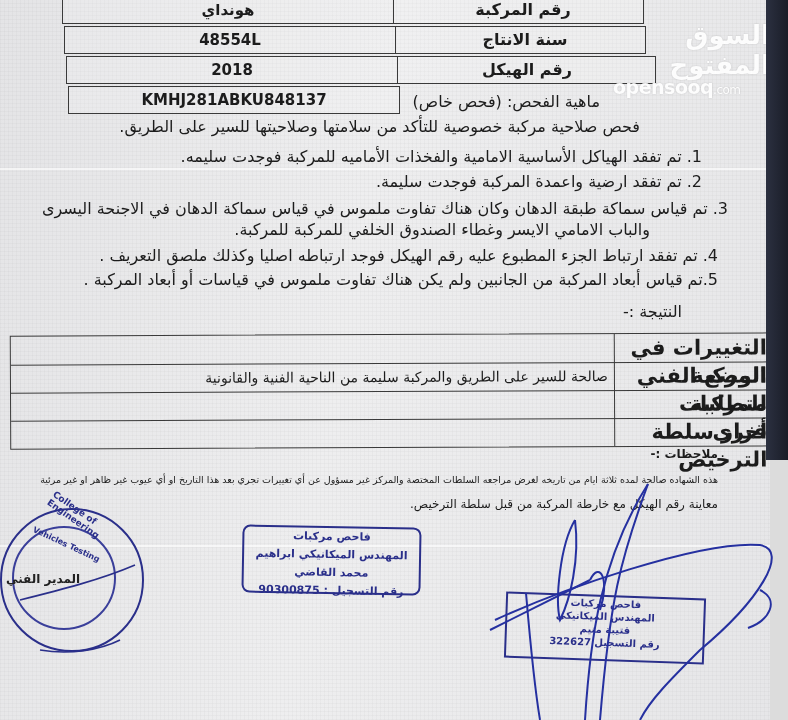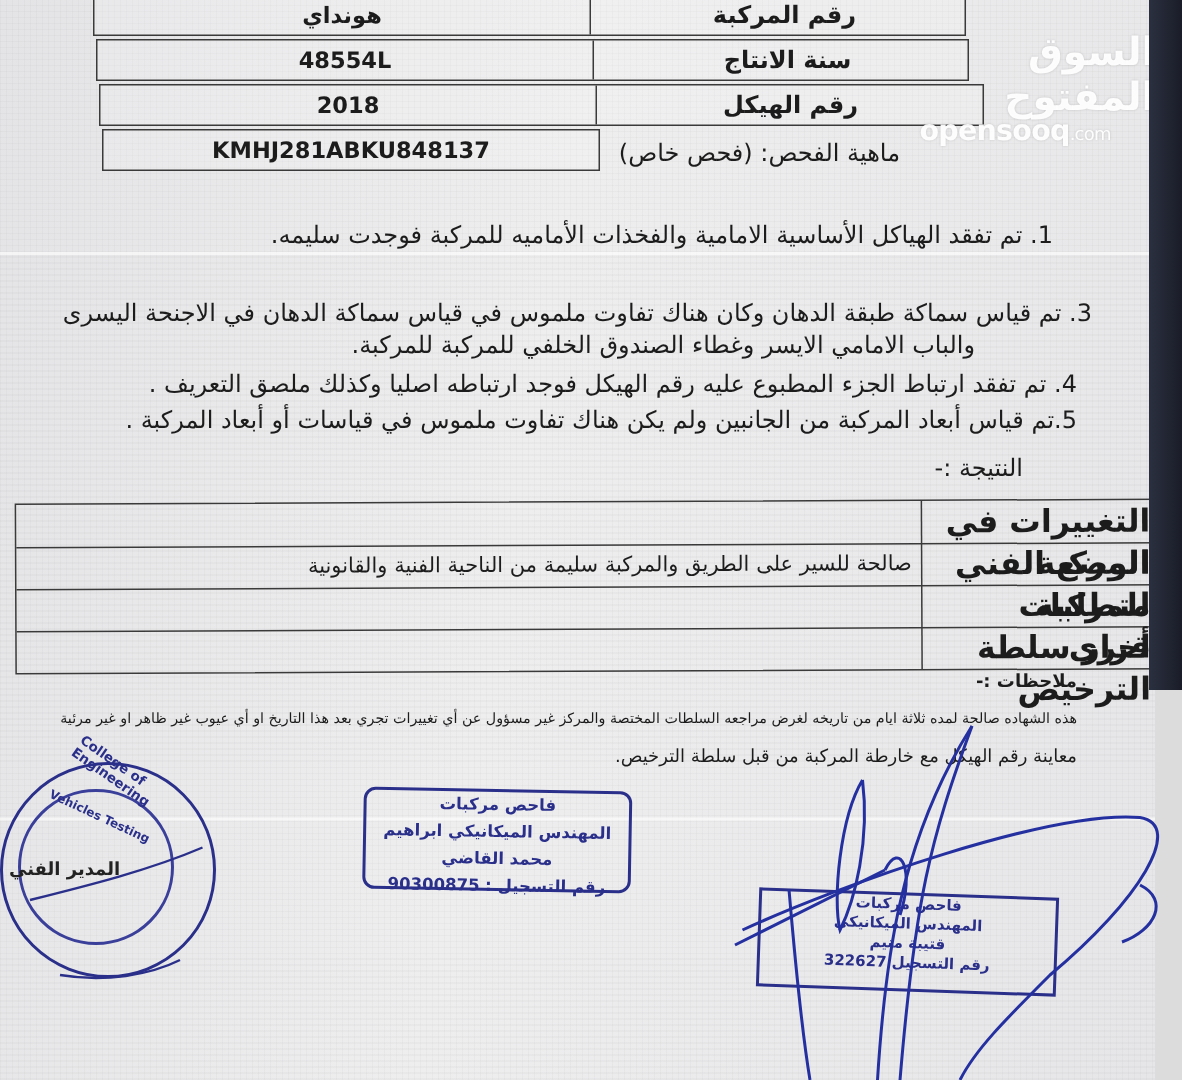--- a/index.html
+++ b/index.html
@@ -84,21 +84,23 @@
       <span class="val" style="border-right:none;">KMHJ281ABKU848137</span>
     </div>
   </div>
 
   <div class="wm">
     <div class="ar">السوق المفتوح</div>
     <div class="en"><span>opensooq</span><small>.com</small></div>
   </div>
 
   <div class="txt rtl t16" style="right:170px; top:92px;">ماهية الفحص: (فحص خاص)</div>
+  <div class="txt rtl t16" style="right:130px; top:117px;">فحص صلاحية مركبة خصوصية للتأكد من سلامتها وصلاحيتها للسير على الطريق.</div>
   <div class="txt rtl t16" style="right:68px; top:147px;">1.  تم تفقد الهياكل الأساسية الامامية والفخذات الأماميه للمركبة فوجدت سليمه.</div>
+  <div class="txt rtl t16" style="right:68px; top:172px;">2.  تم تفقد ارضية واعمدة المركبة فوجدت سليمة.</div>
   <div class="txt rtl t16" style="right:42px; top:199px;">3.  تم قياس سماكة طبقة الدهان وكان  هناك تفاوت ملموس في قياس سماكة الدهان في الاجنحة اليسرى</div>
   <div class="txt rtl t16" style="right:120px; top:220px;">والباب الامامي الايسر وغطاء الصندوق الخلفي للمركبة  للمركبة.</div>
   <div class="txt rtl t16" style="right:52px; top:246px;">4. تم تفقد ارتباط الجزء المطبوع عليه رقم الهيكل فوجد ارتباطه اصليا وكذلك ملصق التعريف .</div>
   <div class="txt rtl t16" style="right:52px; top:270px;">5.تم قياس أبعاد المركبة من الجانبين ولم يكن هناك تفاوت ملموس في قياسات أو أبعاد المركبة .</div>
   <div class="txt rtl t16" style="right:88px; top:302px;">النتيجة :-</div>
 
   <div class="res-table">
     <div class="res-divider"></div>
     <div class="res-row" style="top:0;">
       <span class="lbl">التغييرات في المركبة</span>

